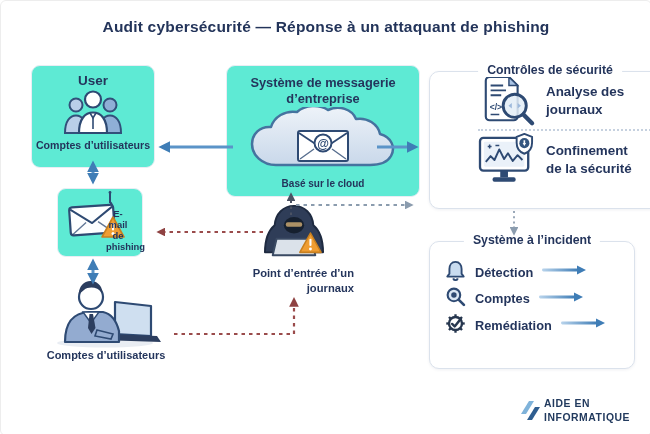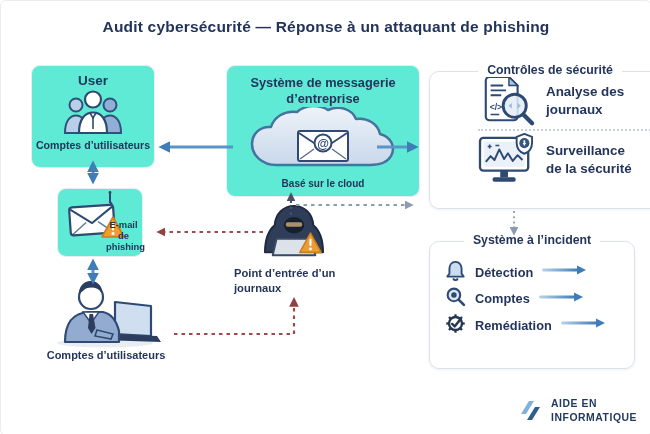--- a/index.html
+++ b/index.html
@@ -6,46 +6,46 @@
   .canvas{position:relative;width:650px;height:434px;background:#fff;overflow:hidden;
           font-family:"Liberation Sans",sans-serif;color:#24355c;border:1px solid #ededed;border-radius:6px;}
   .title{position:absolute;top:17px;left:0;right:0;text-align:center;
          font-size:15.5px;font-weight:bold;color:#23345a;letter-spacing:.2px;}
   
   .softbox{position:absolute;background:#5eead4;border:1px solid #e9edf4;border-radius:9px;text-align:center;}
   .user-box{left:30px;top:64px;width:122px;height:101px;}
   .user-box .bt{margin-top:7px;font-size:13.5px;font-weight:bold;}
   .user-box .cap{font-size:10.6px;font-weight:bold;margin-top:1px;}
   .email-box{left:56px;top:187px;width:84px;height:67px;}
-  .email-box .cap{position:absolute;bottom:4px;left:0;right:1px;font-size:9.4px;font-weight:bold;padding-left:48px;}
+  .email-box .cap{position:absolute;bottom:4px;left:0;right:12px;font-size:9.4px;font-weight:bold;padding-left:48px;}
   .msg-box{left:205px;top:64px;width:192px;height:130px;margin-left:20px;}
   .msg-box .bt{margin-top:9px;font-size:12.8px;font-weight:bold;line-height:1.22;}
   .msg-box .cap{position:absolute;bottom:7px;left:0;right:0;font-size:10px;font-weight:bold;}
   .ws-caption{position:absolute;left:30px;top:348px;width:150px;text-align:center;font-size:11px;font-weight:bold;}
-  .attacker-label{position:absolute;left:233px;top:265px;width:120px;text-align:left;
+  .attacker-label{position:absolute;left:233px;top:265px;width:120px;text-align:right;
                   font-size:11.2px;font-weight:bold;line-height:1.3;}
   
   .panel{position:absolute;background:#fff;border:1.5px solid #dbe2ec;border-radius:10px;
          box-shadow:0 1px 3px rgba(50,70,100,.08);}
   .legend{position:absolute;top:-9px;left:50%;transform:translateX(-50%);background:#fff;
           padding:0 9px;font-size:12.3px;font-weight:bold;white-space:nowrap;}
   .controls-panel{left:428px;top:70px;width:204px;height:136px;padding-left:36px;}
   .ctl-row{display:flex;align-items:center;height:57px;padding:0 6px 0 10px;}
   .ctl-row:first-of-type{margin-top:10px;}
   .ctl-row .lbl{font-size:13.4px;font-weight:bold;line-height:1.28;margin-left:8px;text-align:left;}
   .ctl-div{border-top:2px dotted #c6d1df;margin:0 12px;}
   .response-panel{left:428px;top:240px;width:204px;height:126px;}
   .rsp-rows{padding:15px 0 0 15px;}
   .rsp-row{display:flex;align-items:center;height:26.5px;}
   .rsp-row .lbl{font-size:12.8px;font-weight:bold;margin:4px 9px 0 9px;}
   
   .overlay{position:absolute;left:0;top:0;z-index:6;pointer-events:none;}
   .abs{position:absolute;}
   
-  .logo{position:absolute;left:518px;top:396px;display:flex;align-items:center;gap:7px;}
+  .logo{position:absolute;left:518px;top:396px;display:flex;align-items:center;}
   .logo .txt{font-size:10.4px;font-weight:bold;letter-spacing:.55px;line-height:1.3;color:#223a5e;text-align:left;}
   svg text{font-family:"Liberation Sans",sans-serif;}
 </style>
 </head>
 <body>
 
 <div class="canvas">
 
   <div class="title">Audit cybersécurité — Réponse à un attaquant de phishing</div>
 
@@ -163,21 +163,21 @@
         <rect x="23" y="39" width="8" height="7" fill="#2e4a73"></rect>
         <rect x="15" y="46" width="24" height="4.5" rx="2" fill="#2e4a73"></rect>
         <g transform="translate(38,0)">
           <path d="M10,1 L18,4 V10 C18,16 14,20 10,21.5 C6,20 2,16 2,10 V4 Z" fill="#ffffff" stroke="#2e4a73" stroke-width="2" stroke-linejoin="round"></path>
           <circle cx="10" cy="10.5" r="5.2" fill="#34567f"></circle>
           <path d="M10,7.5 V11" stroke="#ffffff" stroke-width="1.7"></path>
           <path d="M8.2,10.3 H11.8 L10,13.4 Z" fill="#ffffff"></path>
         </g>
       </svg>
       <div class="lbl">
-        <span>Surveillance</span><br>
+        <span>Confinement</span><br>
         <span>de la sécurité</span>
       </div>
     </div>
   </div>
 
   <div class="panel response-panel">
     <div class="legend">Système à l’incident</div>
     <div class="rsp-rows">
 
       <div class="rsp-row">

